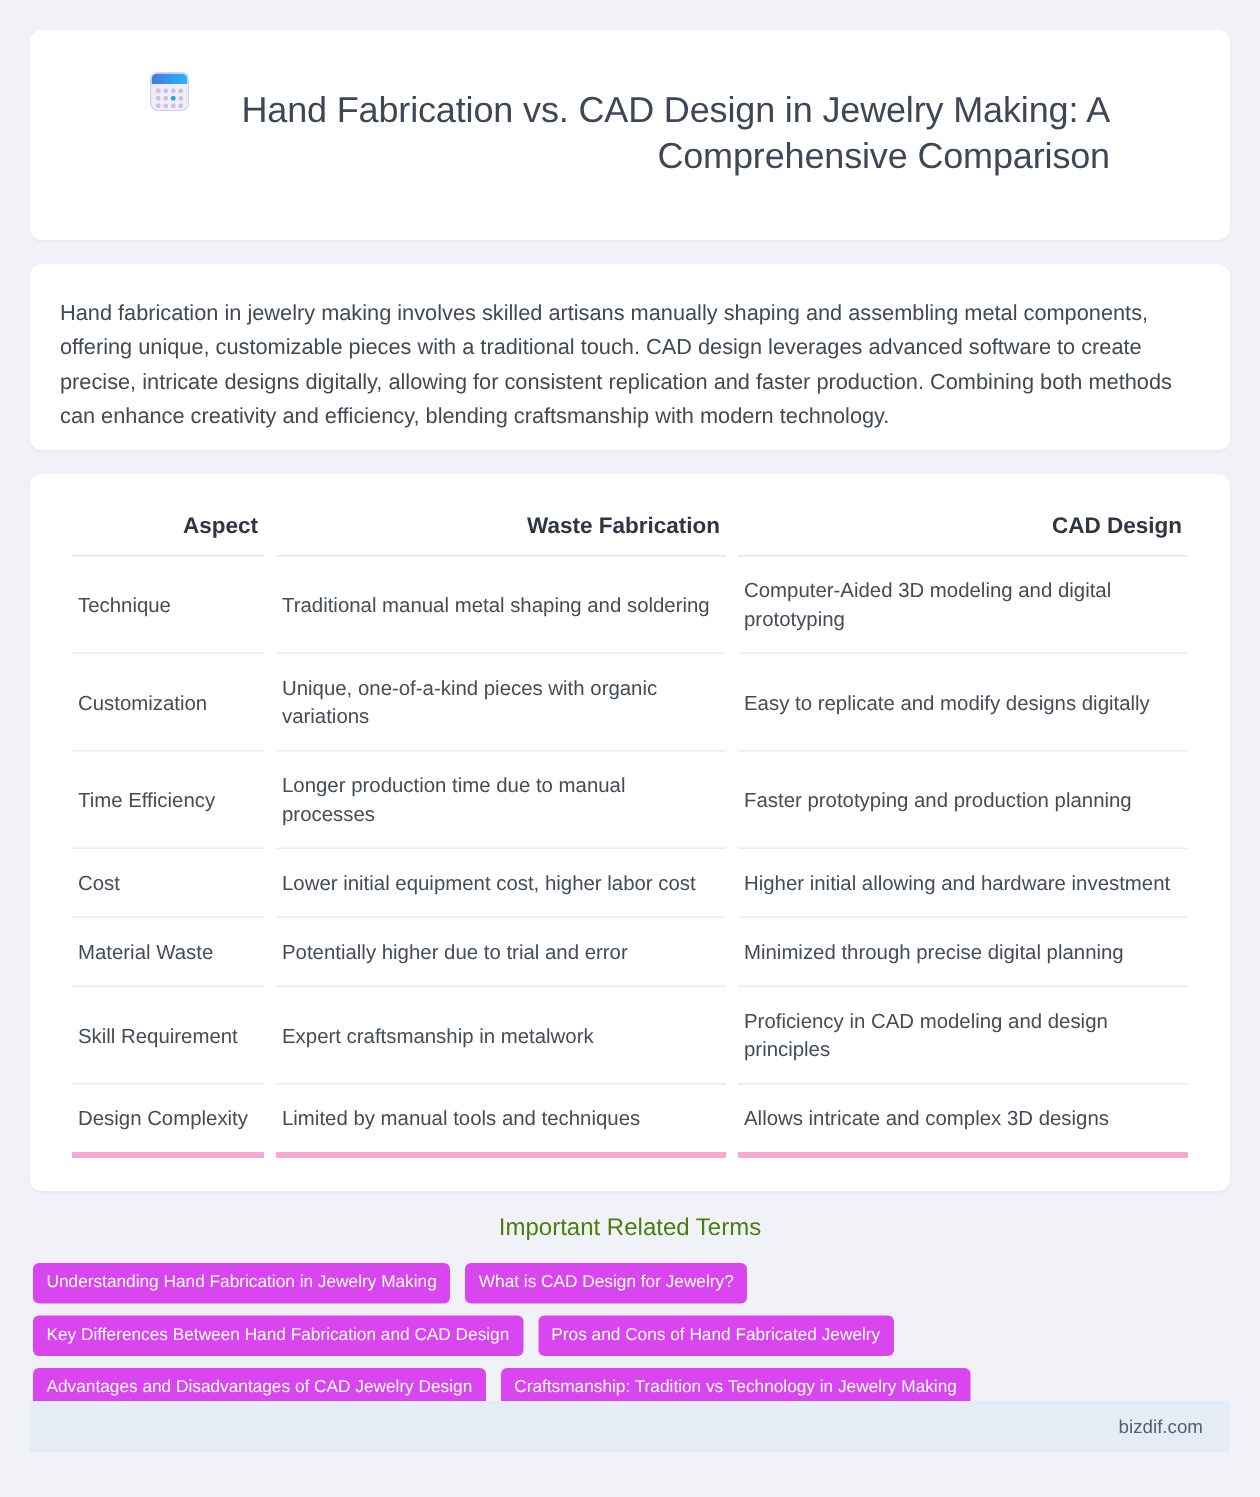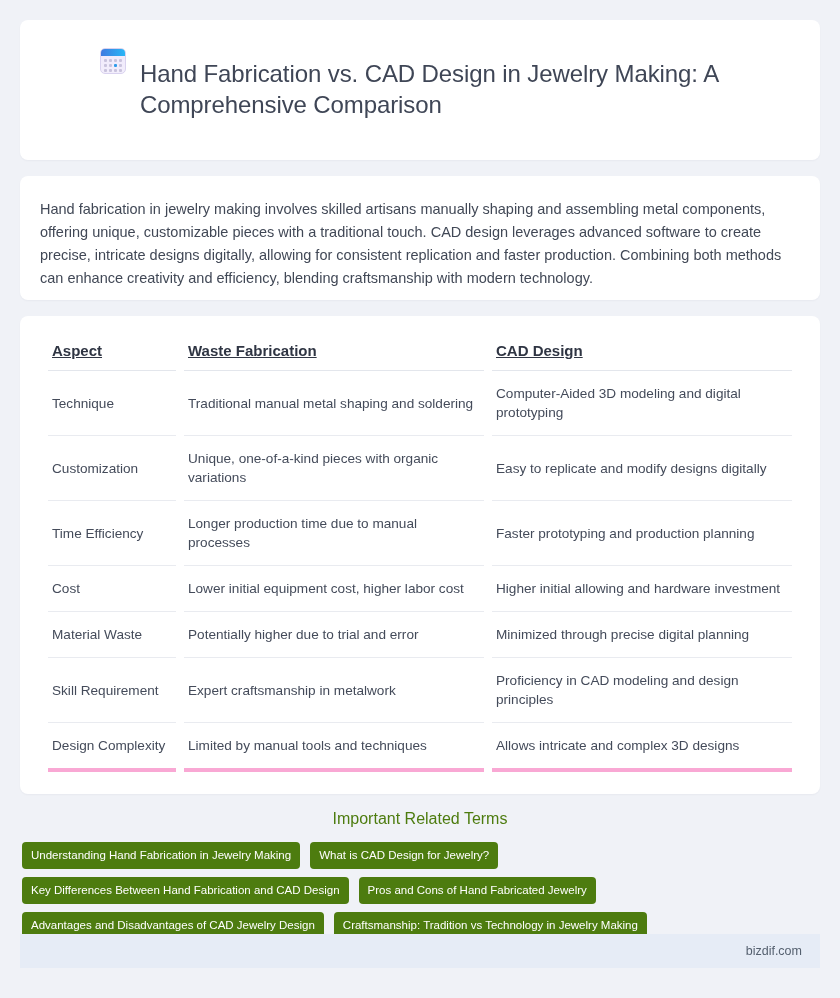--- a/index.html
+++ b/index.html
@@ -72,21 +72,21 @@
     height: 13px;
   }
   .cal-grid i { background: #c9c3dd; border-radius: 1px; display: block; }
   .cal-grid i.hl { background: #2f9bea; }
 
   .page-title {
     font-size: 24px;
     line-height: 31px;
     font-weight: 400;
     color: #3f4656;
-    text-align: left;
+    text-align: right;
     max-width: 600px;
     letter-spacing: -0.1px;
   }
 
   
   .desc-card {
     padding: 22px 20px 10px 20px;
     margin-bottom: 16px;
   }
   .desc-text {
@@ -105,23 +105,22 @@
     width: 100%;
     border-collapse: separate;
     border-spacing: 8px 0;
     table-layout: fixed;
   }
   table.cmp th {
     font-size: 15px;
     font-weight: 700;
     color: #2f3543;
     padding: 20px 4px 11px 4px;
-    text-align: left;
+    text-align: right;
     border-bottom: 1px solid #e3e6ec;
-    text-decoration: underline;
   }
   table.cmp th.c0 { width: 128px; }
   table.cmp th.c1 { width: 300px; }
   table.cmp td {
     font-size: 13.6px;
     line-height: 19px;
     color: #444b5a;
     padding: 13px 4px 13px 4px;
     vertical-align: middle;
     border-bottom: 1px solid #e9ebf0;
@@ -137,21 +136,21 @@
     color: #4d7c0f;
     margin: 16px 0 14px 0;
   }
   .pill-wrap {
     display: flex;
     flex-wrap: wrap;
     gap: 8px 10px;
     padding: 0 2px;
   }
   .pill {
-    background: #4d7c0f;
+    background: #d946ef;
     color: #ffffff;
     font-size: 11.5px;
     line-height: 14px;
     padding: 6px 9px 7px 9px;
     border-radius: 4px;
     white-space: nowrap;
   }
 
   
   .footer {

